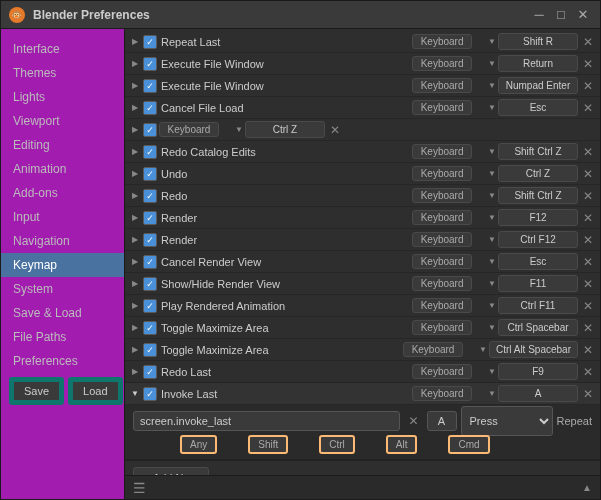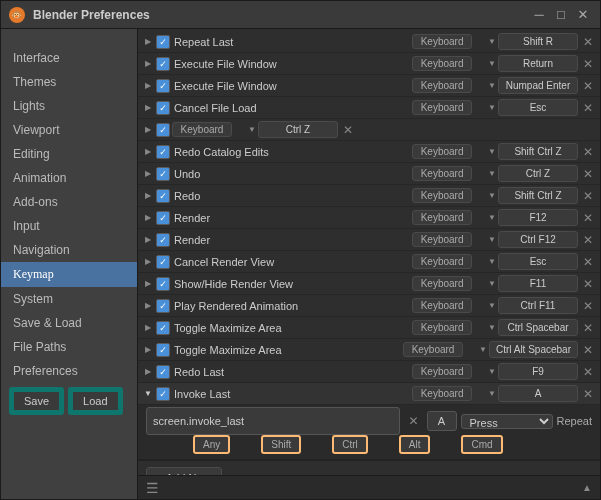--- a/index.html
+++ b/index.html
@@ -63,38 +63,37 @@
       align-items: center;
       justify-content: center;
       font-size: 13px;
     }
     .main-content {
       display: flex;
       flex: 1;
       overflow: hidden;
     }
     .sidebar {
-      width: 137px;
-      background: #404040;
+      width: 124px;
+      background: #a21caf;
       border-right: 1px solid #1a1a1a;
       flex-shrink: 0;
-      padding: 17px 0;
+      padding: 8px 0;
       overflow-y: auto;
     }
     .sidebar-item {
       padding: 5px 12px;
       cursor: pointer;
       color: #bbbbbb;
       font-size: 12px;
       white-space: nowrap;
     }
     .sidebar-item.active {
       background: #4a72a0;
       color: #ffffff;
-      font-family: Liberation Serif, serif;
     }
     .content-area {
       flex: 1;
       display: flex;
       flex-direction: column;
       overflow: hidden;
       background: #2e2e2e;
     }
     .keymap-list {
       flex: 1;
@@ -217,21 +216,21 @@
       gap: 4px;
       height: 24px;
     }
     .detail-input {
       background: #3a3a3a;
       border: 1px solid #555555;
       border-radius: 3px;
       padding: 2px 6px;
       color: #cccccc;
       font-size: 11px;
-      height: 28px;
+      height: 20px;
       flex: 1;
     }
     .clear-btn {
       background: none;
       border: none;
       color: #888888;
       cursor: pointer;
       font-size: 12px;
       padding: 0 4px;
     }
@@ -246,21 +245,21 @@
       width: 30px;
       text-align: center;
     }
     .press-select {
       background: #3a3a3a;
       border: 1px solid #555555;
       border-radius: 3px;
       padding: 1px 4px;
       color: #cccccc;
       font-size: 11px;
-      height: 15px;
+      height: 30px;
     }
     .repeat-label {
       color: #aaaaaa;
       font-size: 11px;
     }
     .detail-line2 {
       display: flex;
       align-items: center;
       gap: 4px;
       height: 22px;

